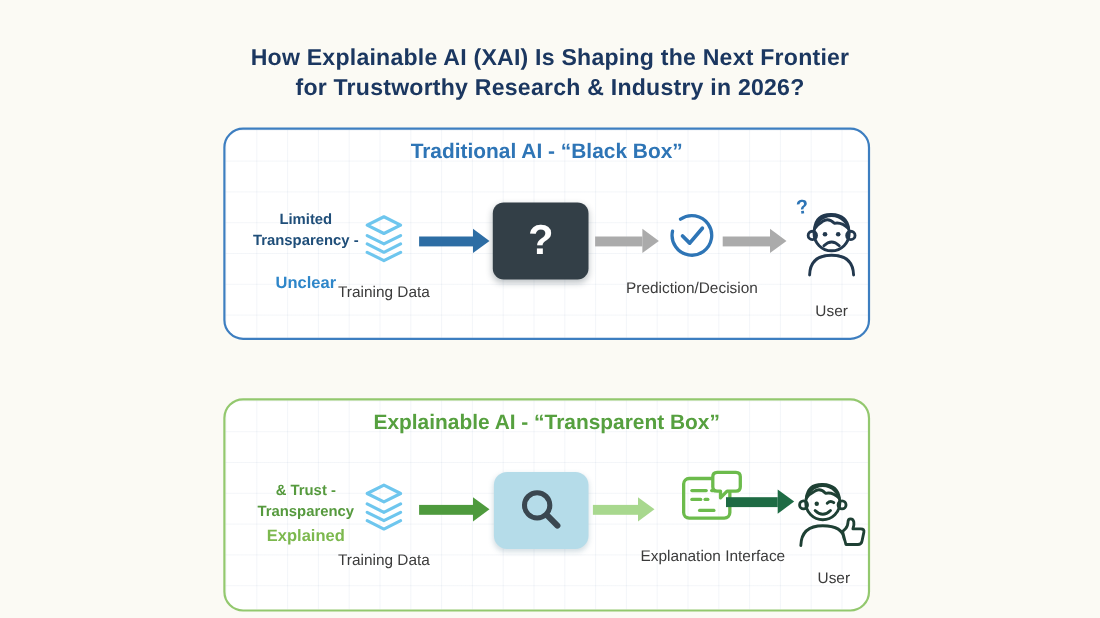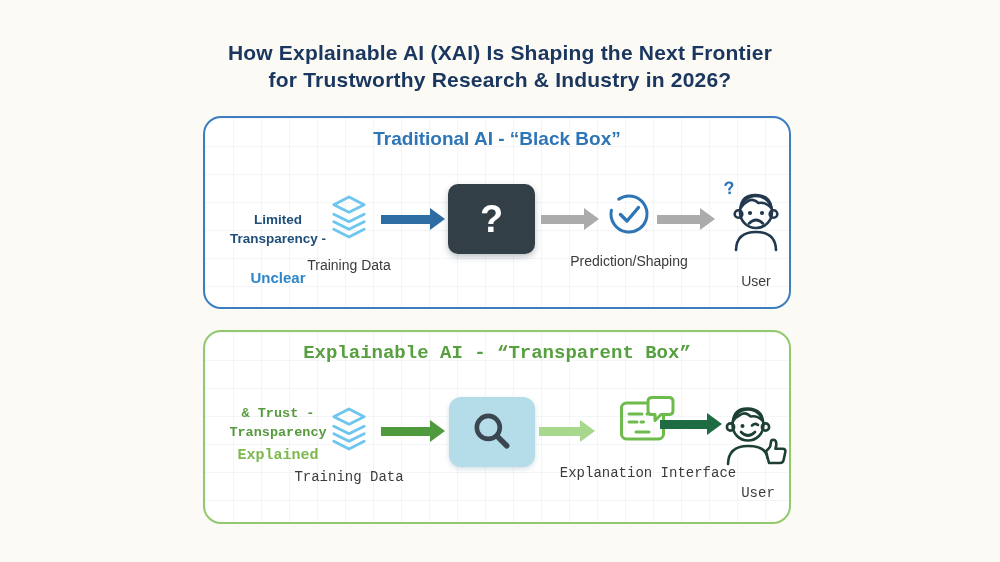--- a/index.html
+++ b/index.html
@@ -29,34 +29,34 @@
     left: 203px; width: 588px;
     background-color: #ffffff;
     background-image:
       linear-gradient(rgba(140,165,195,0.10) 1px, transparent 1px),
       linear-gradient(90deg, rgba(140,165,195,0.10) 1px, transparent 1px);
     background-size: 28px 28px;
     border-radius: 18px;
     padding-left: 10px;
   }
   .panel-1 { top: 116px; height: 193px; border: 2px solid var(--box1-border, #3d7ec0); }
-  .panel-2 { top: 330px; height: 194px; border: 2px solid var(--box2-border, #93c86e); font-family: Liberation Mono, monospace; }
+  .panel-2 { top: 362px; height: 194px; border: 2px solid var(--box2-border, #93c86e); }
   .panel-header {
     position: absolute; top: 10px; left: 0; width: 100%;
     text-align: center; font-weight: bold; font-size: 19px;
   }
   .panel-1 .panel-header { color: var(--box1-header, #2e75b6); }
   .panel-2 .panel-header { color: var(--box2-header, #56a03f); }
 
   .side-label {
     position: absolute; width: 134px;
     text-align: center; font-weight: bold;
     font-size: 13.5px; line-height: 19px;
   }
-  .panel-1 .side-label { left: 6px; top: 92px; color: var(--side1-dark, #1f4e79); text-align: center; }
+  .panel-1 .side-label { left: 6px; top: 72px; color: var(--side1-dark, #1f4e79); text-align: center; }
   .panel-1 .side-label .light { color: var(--side1-light, #2e86c9); font-size: 15px; margin-top: 20px; }
   .panel-2 .side-label { left: 6px; top: 72px; color: var(--side2-dark, #569a3e); }
   .panel-2 .side-label .light { color: var(--side2-light, #7cb84e); font-size: 15px; margin-top: 4px; }
 
   .step { position: absolute; display: flex; flex-direction: column; align-items: center; }
   .step-label { font-size: 14px; color: var(--label-text, #3b3b3b); margin-top: 17px; white-space: nowrap; }
 
   .arrow { position: absolute; display: flex; align-items: center; height: 24px; }
   .arrow .shaft { flex: 1; height: 9px; background: var(--ac); }
   .arrow .head {
@@ -149,21 +149,21 @@
     <div class="arrow gray" style="left:336px; top:89px; width:58px;">
       <div class="shaft"></div>
       <div class="head"></div>
     </div>
 
     <div class="step" style="left:368px; top:74px; width:112px;">
       <svg class="icon-check" width="44" height="44" viewBox="0 0 44 44">
         <circle cx="22" cy="22" r="18" stroke-width="3" stroke-dasharray="99 14" transform="rotate(-125 22 22)"></circle>
         <path d="M13.5 22.5 L20 29 L31.5 15.5" stroke-width="3.4"></path>
       </svg>
-      <div class="step-label">Prediction/Shaping</div>
+      <div class="step-label">Prediction/Decision</div>
     </div>
 
     <div class="arrow gray" style="left:452px; top:89px; width:58px;">
       <div class="shaft"></div>
       <div class="head"></div>
     </div>
 
     <div class="step" style="left:516px; top:66px; width:70px;">
       <div class="user-wrap">
         <span class="q-mark">?</span>

